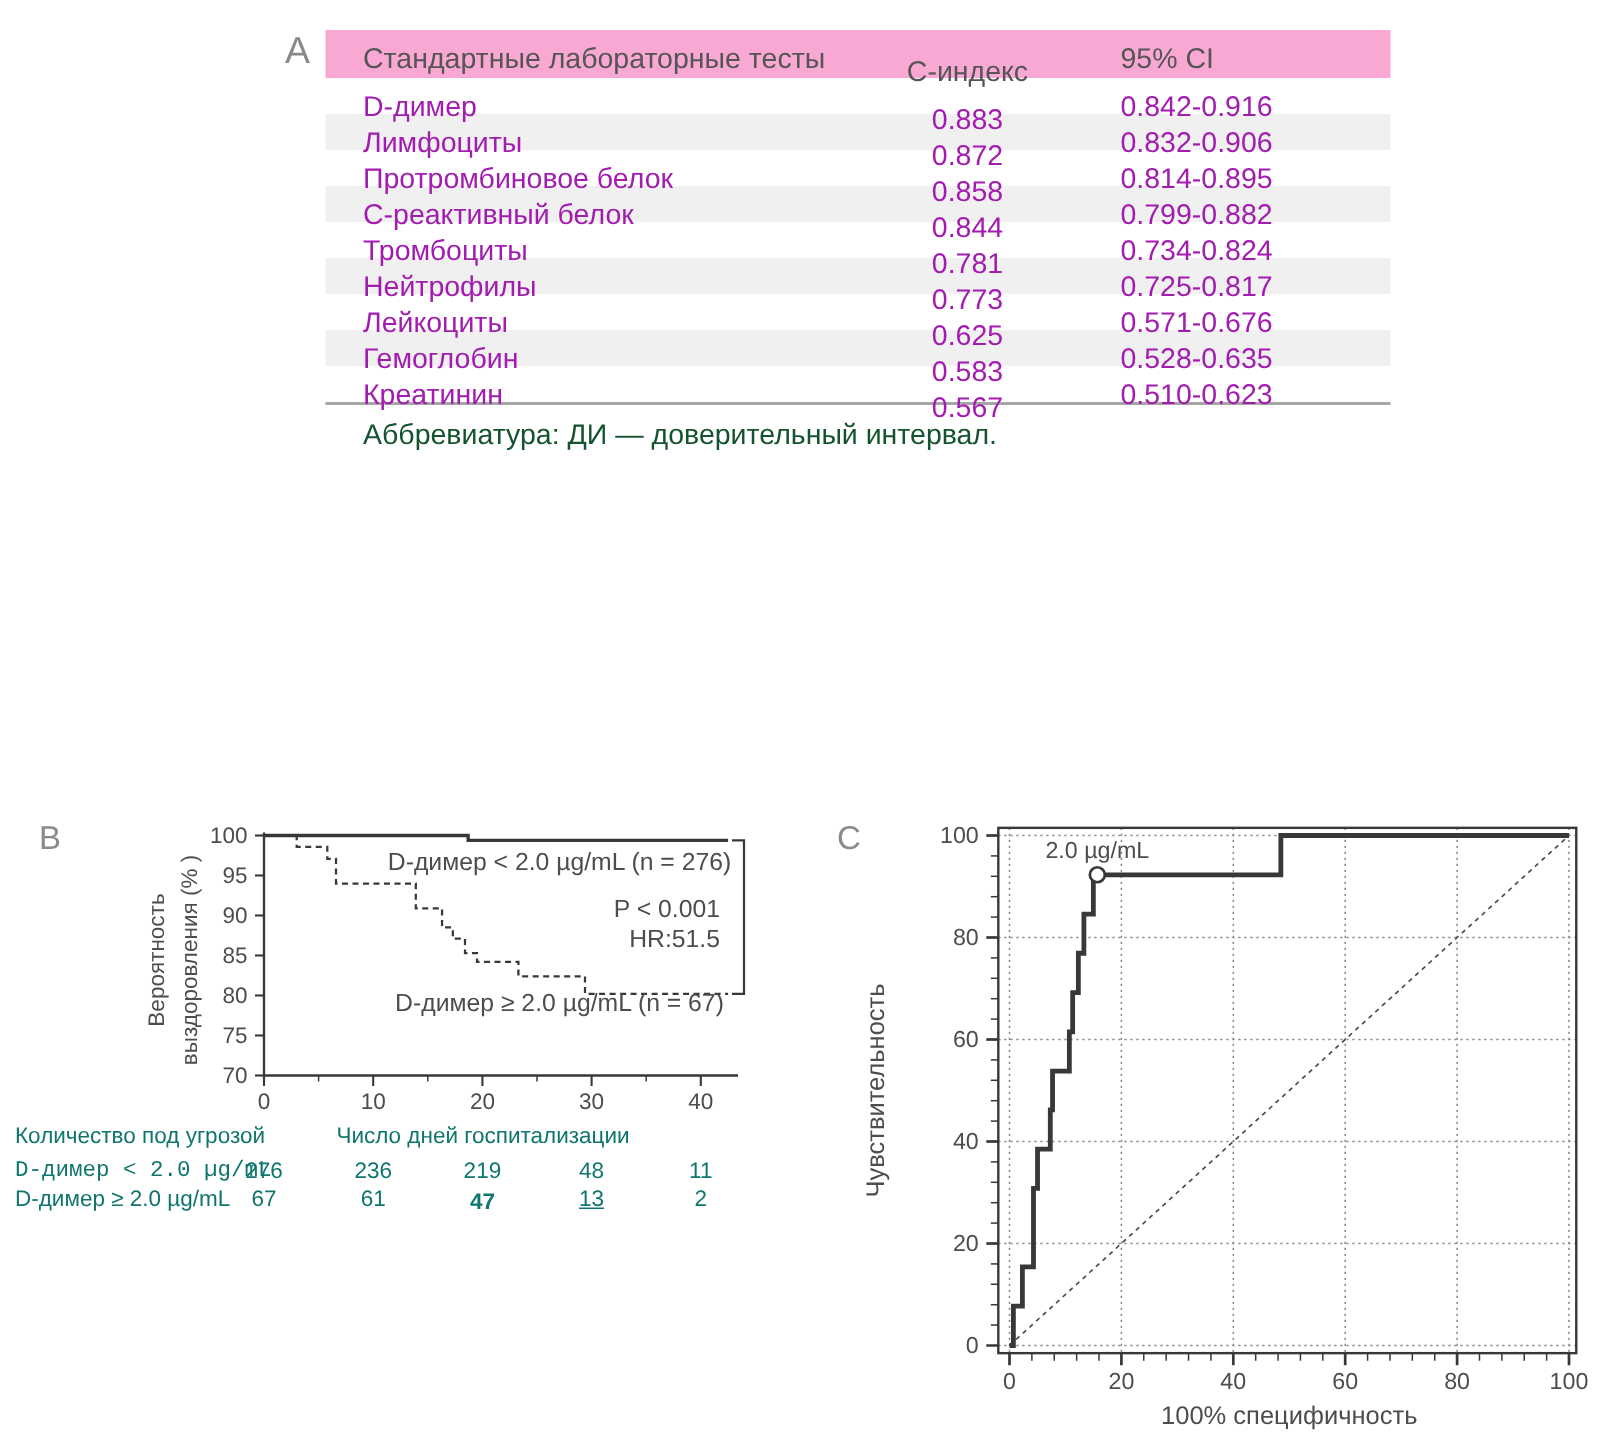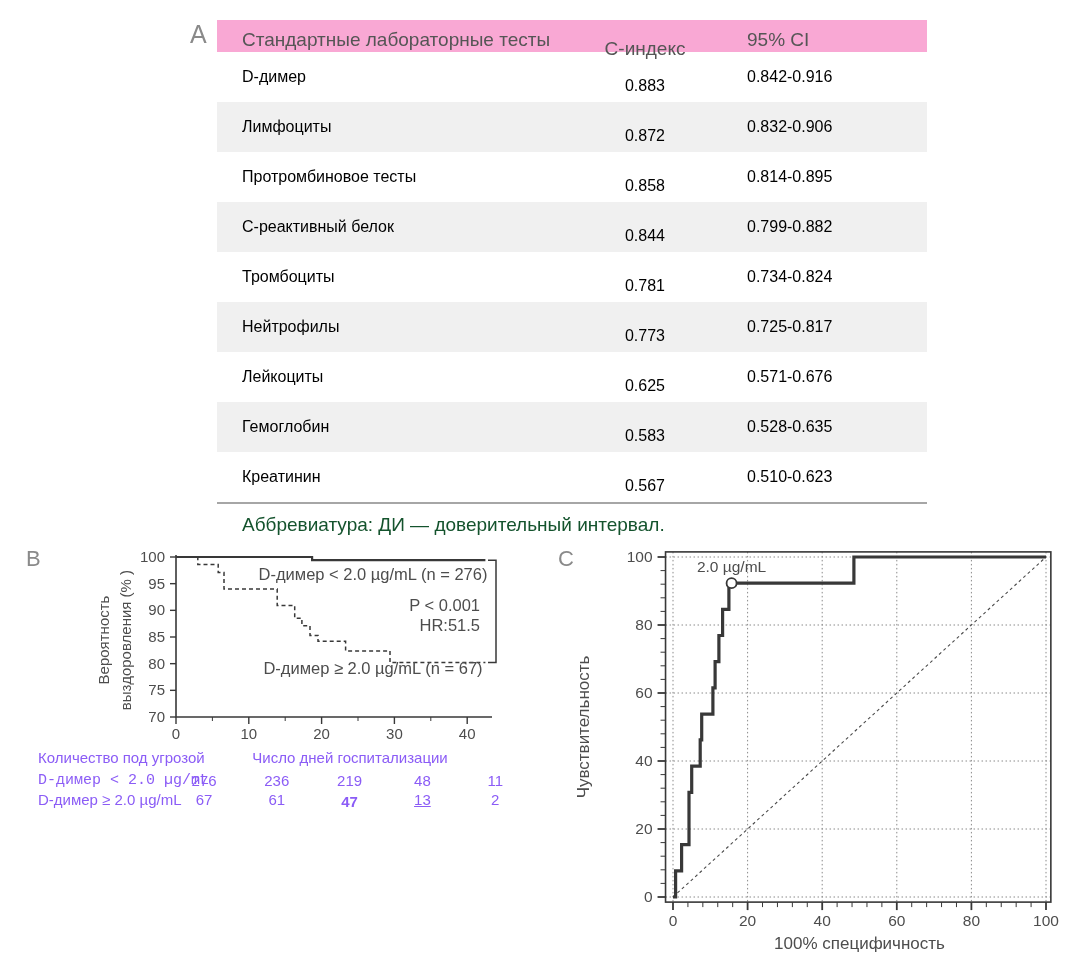--- a/index.html
+++ b/index.html
@@ -6,34 +6,34 @@
   .canvas{position:relative;width:1065px;height:965px;background:#fff;
           font-family:"Liberation Sans", sans-serif;color:#4f4f4f;overflow:hidden;}
   .panel-letter{position:absolute;color:#8a8a8a;z-index:3;}
   .pl-a{font-size:25px;}
   .pl-b,.pl-c{font-size:22px;}
 
   
   .tablewrap{position:absolute;left:217px;top:20px;width:710px;}
   .trow{display:grid;grid-template-columns:340px 176px 194px;align-items:center;}
   .thead{background:#f9a8d4;height:32px;font-size:19px;color:#555;}
-  .tbody-row{height:50px;font-size:16px;color:#000000;}
+  .tbody-row{height:24px;font-size:19px;color:#a21caf;}
   .tbody-row.alt{background:#f0f0f0;}
   .cell-name{padding-left:25px;text-align:left;}
   .cell-cindex{text-align:center;margin-top:18px;}
   .cell-ci{text-align:left;padding-left:14px;}
   .trule{height:2px;background:#a6a6a6;margin-top:0px;}
   .tfoot{margin-top:10px;padding-left:25px;font-size:19px;color:#14532d;}
 
   
   svg{position:absolute;overflow:visible;}
   svg text{font-family:"Liberation Sans", sans-serif;fill:#4d4d4d;}
 
   
-  .riskspan{position:absolute;font-size:15px;color:#8b5cf6;white-space:nowrap;margin-left:28px;}
+  .riskspan{position:absolute;font-size:15px;color:#0f766e;white-space:nowrap;}
   .risk-center{transform:translateX(-50%);}
 </style>
 </head>
 <body>
 
 <div class="canvas">
 
   <div class="panel-letter pl-a" style="left:190px;top:20px;">A</div>
 
   <div class="tablewrap">
@@ -47,21 +47,21 @@
           <div class="cell-name">D-димер</div>
           <div class="cell-cindex">0.883</div>
           <div class="cell-ci">0.842-0.916</div>
         </div>
         <div class="trow tbody-row alt">
           <div class="cell-name">Лимфоциты</div>
           <div class="cell-cindex">0.872</div>
           <div class="cell-ci">0.832-0.906</div>
         </div>
         <div class="trow tbody-row">
-          <div class="cell-name">Протромбиновое тесты</div>
+          <div class="cell-name">Протромбиновое белок</div>
           <div class="cell-cindex">0.858</div>
           <div class="cell-ci">0.814-0.895</div>
         </div>
         <div class="trow tbody-row alt">
           <div class="cell-name">С-реактивный белок</div>
           <div class="cell-cindex">0.844</div>
           <div class="cell-ci">0.799-0.882</div>
         </div>
         <div class="trow tbody-row">
           <div class="cell-name">Тромбоциты</div>

